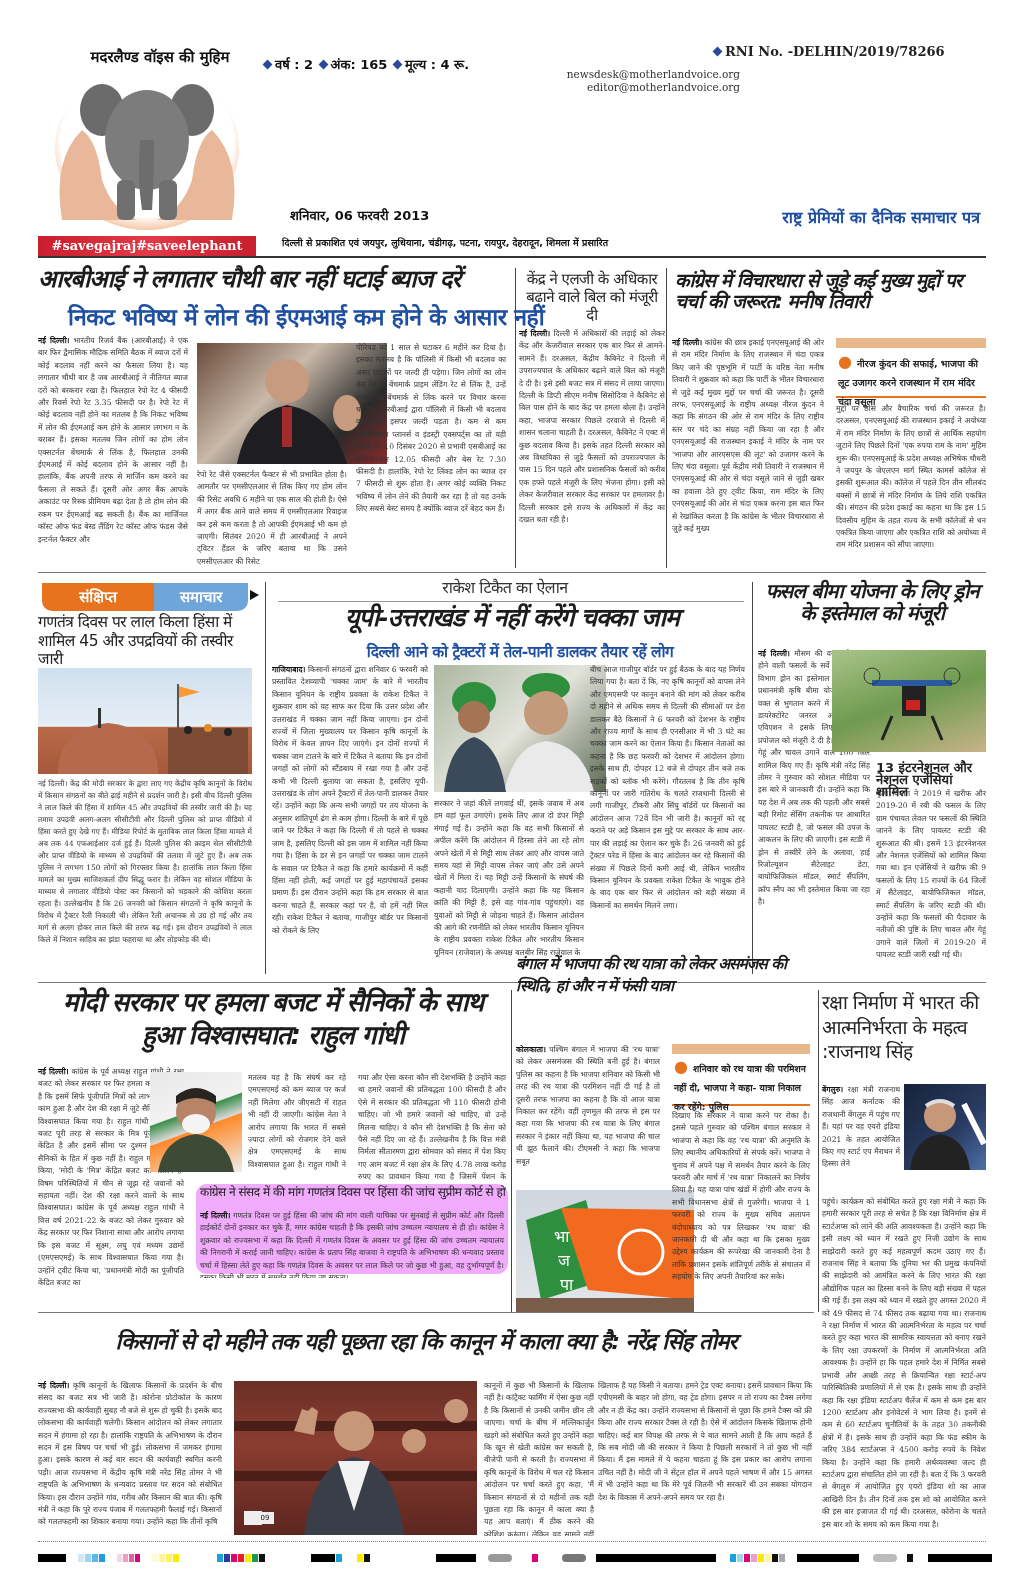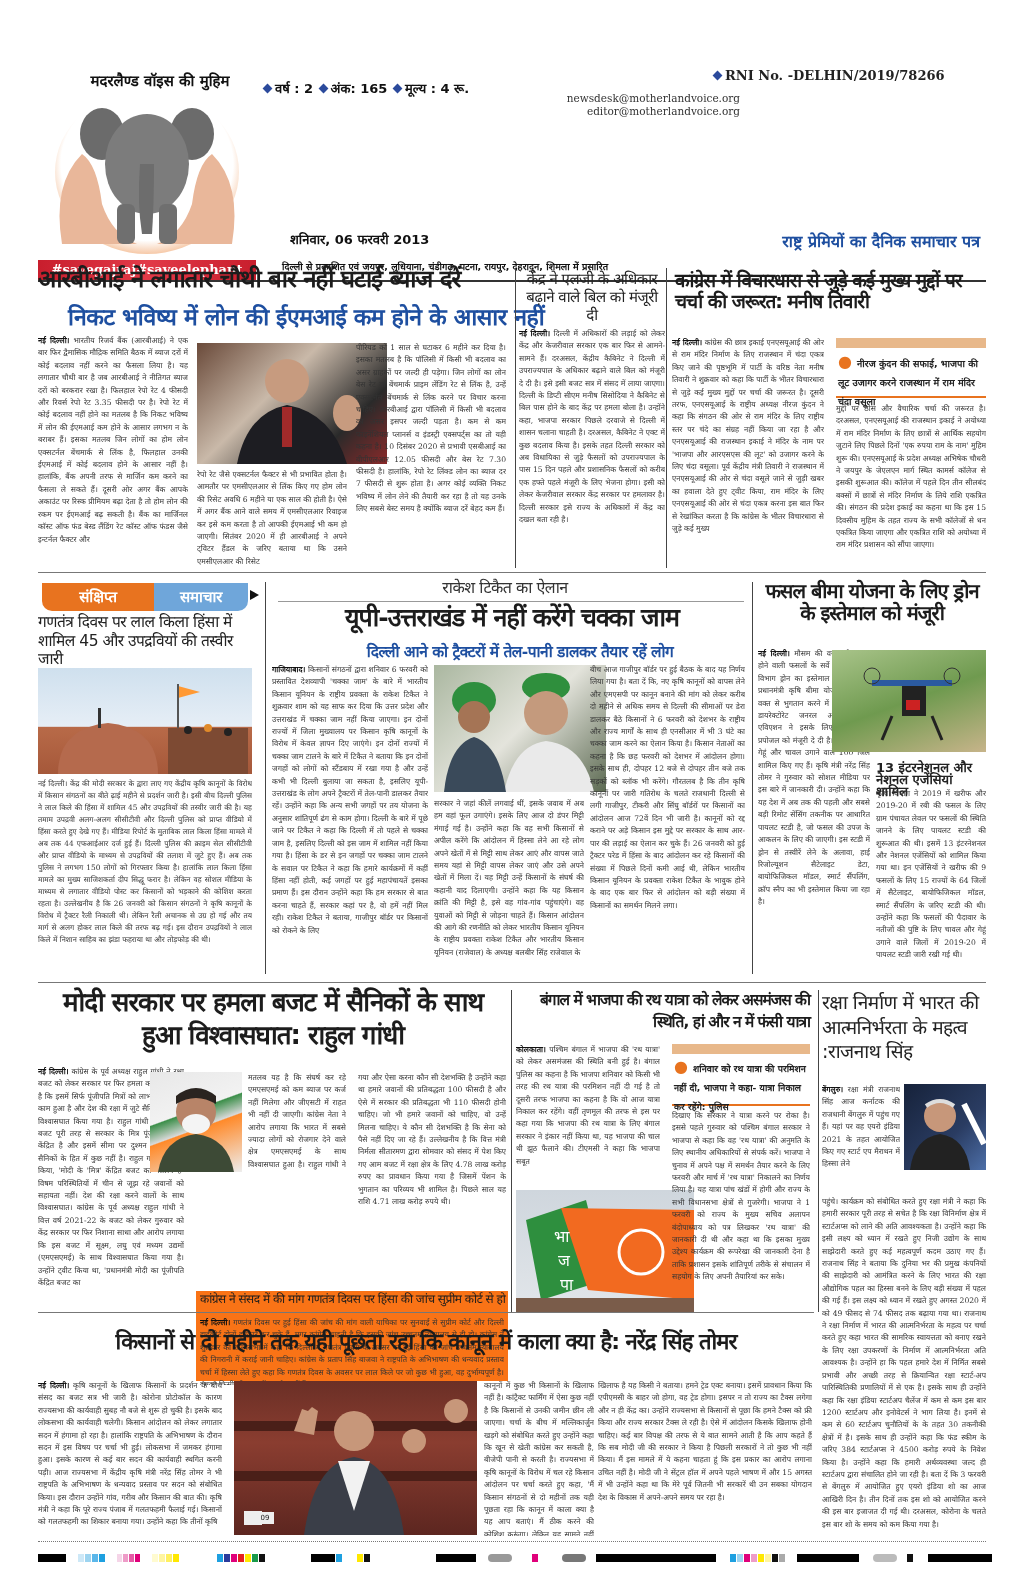--- a/index.html
+++ b/index.html
@@ -3,35 +3,35 @@
 <meta charset="utf-8">
 <style>
   * { box-sizing: border-box; margin: 0; padding: 0; }
   html, body { width: 1024px; height: 1580px; background: #fff; overflow: hidden; }
   body { font-family: "DejaVu Sans", sans-serif; color: #222; position: relative; }
   .abs { position: absolute; }
   .rule { position: absolute; background: #333; }
   .vrule { position: absolute; background: #444; width: 1px; }
   .body-text { font-family: "DejaVu Serif", serif; font-size: 7.6px; line-height: 12.4px; text-align: justify; color: #333; overflow: hidden; }
   .dateline { font-weight: bold; color: #111; }
-  .hl-black { font-family: "DejaVu Sans", sans-serif; font-weight: bold; color: #1c1c1c; letter-spacing: -1px; line-height: 1.12; }
+  .hl-black { font-family: "DejaVu Sans", sans-serif; font-weight: bold; color: #1c1c1c; letter-spacing: -1px; line-height: 1.12; font-style: italic; }
   .hl-blue { font-family: "DejaVu Sans", sans-serif; font-weight: bold; color: #1e4fa0; letter-spacing: -0.5px; }
   .hl-light { font-family: "DejaVu Sans", sans-serif; color: #222; letter-spacing: -0.5px; line-height: 1.2; }
   .photo { position: absolute; overflow: hidden; }
   .bullet { color: #e8731f; }
   .boxed-sub { border-top: 10px solid #e8b88a; border-bottom: 2px solid #e8731f; }
   
   .masthead-title { font-family: "DejaVu Sans", sans-serif; font-weight: bold; color: #f07f22; font-size: 104px; letter-spacing: -2px; line-height: 1; }
   .reg { display:inline-block; width:7px; height:7px; background:#2b4a9c; transform: rotate(45deg); margin: 0 4px 1px 2px; }
   .colorbar span { display:inline-block; height: 8px; margin-right: 1px; vertical-align: middle; }
 </style>
 </head>
 <body>
 
-<div class="abs" style="left:0;top:0;width:1024px;height:210px;margin-top:24px;">
+<div class="abs" style="left:0;top:0;width:1024px;height:210px;">
   <div class="abs" style="left:60px;top:46px;width:200px;text-align:center;font-weight:bold;font-size:15px;color:#111;">मदरलैण्ड वॉइस की मुहिम</div>
   <div class="abs" style="left:42px;top:70px;width:210px;height:168px;">
     <svg width="210" height="168" viewBox="0 0 210 168">
       <defs>
           <radialGradient id="glow" cx="50%" cy="45%" r="55%">
             <stop offset="0%" stop-color="#fff"></stop>
             <stop offset="85%" stop-color="#fff"></stop>
             <stop offset="100%" stop-color="#f6c9a8"></stop>
           </radialGradient>
         </defs>
@@ -174,30 +174,30 @@
       <circle cx="46" cy="40" r="20" fill="#b88468"></circle>
       <path d="M26 24 Q46 8 66 24 L66 32 Q46 20 26 32 Z" fill="#2a2420"></path>
       <ellipse cx="46" cy="52" rx="14" ry="10" fill="#f4f4f4"></ellipse>
       <path d="M8 100 Q14 66 46 62 Q78 66 84 100 Z" fill="#3d4a36"></path>
     </svg>
 </div>
 <div class="abs body-text" style="left:248px;top:1072px;width:98px;height:100px;">मतलब यह है कि संघर्ष कर रहे एमएसएमई को कम ब्याज पर कर्ज नहीं मिलेगा और जीएसटी में राहत भी नहीं दी जाएगी। कांग्रेस नेता ने आरोप लगाया कि भारत में सबसे ज्यादा लोगों को रोजगार देने वाले क्षेत्र एमएसएमई के साथ विश्वासघात हुआ है। राहुल गांधी ने बुधवार को आम बजट को 'एक फीसदी लोगों का बजट करार दिया था और सवाल किया था कि रक्षा खर्च में भारी-भरकम बढ़ोतरी नहीं करके देश का कौन सा भला किया</div>
 <div class="abs body-text" style="left:195px;top:1176px;width:150px;height:44px;"></div>
 <div class="abs body-text" style="left:358px;top:1072px;width:148px;height:148px;">गया और ऐसा करना कौन सी देशभक्ति है उन्होंने कहा था हमारे जवानों की प्रतिबद्धता 100 फीसदी है और ऐसे में सरकार की प्रतिबद्धता भी 110 फीसदी होनी चाहिए। जो भी हमारे जवानों को चाहिए, वो उन्हें मिलना चाहिए। ये कौन सी देशभक्ति है कि सेना को पैसे नहीं दिए जा रहे हैं। उल्लेखनीय है कि वित्त मंत्री निर्मला सीतारमण द्वारा सोमवार को संसद में पेश किए गए आम बजट में रक्षा क्षेत्र के लिए 4.78 लाख करोड़ रुपए का प्रावधान किया गया है जिसमें पेंशन के भुगतान का परिव्यय भी शामिल है। पिछले साल यह राशि 4.71 लाख करोड़ रुपये थी।</div>
 
-<div class="abs" style="left:196px;top:1291px;width:312px;height:90px;background:#f97316;">
+<div class="abs" style="left:196px;top:1184px;width:312px;height:90px;background:#f0abfc;border-radius:11px;">
   <div class="hl-light" style="position:absolute;left:4px;top:1px;width:306px;font-size:12px;white-space:nowrap;color:#1c1c1c;">कांग्रेस ने संसद में की मांग गणतंत्र दिवस पर हिंसा की जांच सुप्रीम कोर्ट से हो</div>
   <div class="body-text" style="position:absolute;left:4px;top:20px;width:304px;height:68px;margin-top:6px;">
     <span class="dateline">नई दिल्ली।</span> <span>गणतंत्र दिवस पर हुई हिंसा की जांच की मांग वाली याचिका पर सुनवाई से सुप्रीम कोर्ट और दिल्ली हाईकोर्ट दोनों इनकार कर चुके हैं, मगर कांग्रेस चाहती है कि इसकी जांच उच्चतम न्यायालय से ही हो। कांग्रेस ने शुक्रवार को राज्यसभा में कहा कि दिल्ली में गणतंत्र दिवस के अवसर पर हुई हिंसा की जांच उच्चतम न्यायालय की निगरानी में कराई जानी चाहिए। कांग्रेस के प्रताप सिंह बाजवा ने राष्ट्रपति के अभिभाषण की धन्यवाद प्रस्ताव चर्चा में हिस्सा लेते हुए कहा कि गणतंत्र दिवस के अवसर पर लाल किले पर जो कुछ भी हुआ, वह दुर्भाग्यपूर्ण है। इसका किसी भी सूरत में समर्थन नहीं किया जा सकता।</span>
   </div>
 </div>
 
 <div class="vrule" style="left:511px;top:990px;height:322px;"></div>
 
-<div class="abs hl-black" style="left:516px;top:990px;width:294px;font-size:15.5px;text-align:right;line-height:1.4;">बंगाल में भाजपा की रथ यात्रा को लेकर असमंजस की स्थिति, हां और न में फंसी यात्रा</div>
+<div class="abs hl-black" style="left:516px;top:954px;width:294px;font-size:15.5px;text-align:left;line-height:1.4;">बंगाल में भाजपा की रथ यात्रा को लेकर असमंजस की स्थिति, हां और न में फंसी यात्रा</div>
 <div class="abs body-text" style="left:516px;top:1044px;width:144px;height:142px;">
   <span class="dateline">कोलकाता।</span> <span>पश्चिम बंगाल में भाजपा की 'रथ यात्रा' को लेकर असमंजस की स्थिति बनी हुई है। बंगाल पुलिस का कहना है कि भाजपा शनिवार को किसी भी तरह की रथ यात्रा की परमिशन नहीं दी गई है तो दूसरी तरफ भाजपा का कहना है कि वो आज यात्रा निकाल कर रहेंगे। वहीं तृणमूल की तरफ से इस पर कहा गया कि भाजपा की रथ यात्रा के लिए बंगाल सरकार ने इंकार नहीं किया था, यह भाजपा की चाल थी झूठ फैलाने की। टीएमसी ने कहा कि भाजपा सबूत</span>
 </div>
 <div class="abs boxed-sub" style="left:672px;top:1044px;width:138px;height:62px;padding:3px 2px 2px 2px;">
   <span class="bullet">●</span>
   <span style="font-size:9.2px;font-weight:bold;color:#222;line-height:1.35;">शनिवार को रथ यात्रा की परमिशन नहीं दी, भाजपा ने कहा- यात्रा निकाल कर रहेंगे: पुलिस</span>
 </div>
 <div class="photo" style="left:516px;top:1190px;width:178px;height:122px;background:linear-gradient(#cfd6dd,#e2e6ea);">
   <svg width="178" height="122" viewBox="0 0 178 122">
       <path d="M10 30 L70 10 L90 90 L25 110 Z" fill="#2e8f3e"></path>

